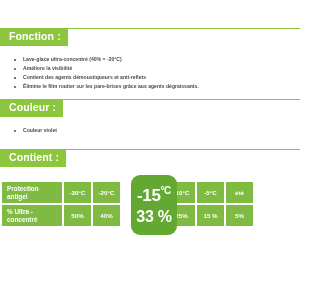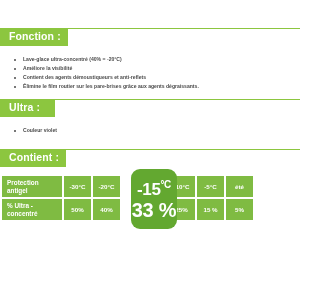--- a/index.html
+++ b/index.html
@@ -66,21 +66,21 @@
     top: 3.6px;
     width: 2.2px;
     height: 2.2px;
     border-radius: 50%;
     background: #4a4a4a;
   }
 
   
   .table-wrap {
     position: relative;
-    margin-top: 7px;
+    margin-top: 13px;
   }
   .dil-table {
     border-collapse: separate;
     border-spacing: 2px;
     table-layout: fixed;
   }
   .dil-table td {
     background: #7FBB42;
     color: #ffffff;
     text-align: center;
@@ -127,21 +127,21 @@
     line-height: 19px;
     letter-spacing: -0.4px;
     margin-bottom: 4px;
   }
   .badge-temp .deg {
     font-size: 10px;
     vertical-align: top;
     line-height: 1;
   }
   .badge-pct {
-    font-size: 20px;
+    font-size: 16px;
     font-weight: bold;
     line-height: 15px;
     letter-spacing: -0.3px;
   }
 
   .spacer-fonction { height: 8px; }
   .spacer-aspect { height: 14px; }
   .top-pad { height: 28px; }
 </style>
 </head>
@@ -172,21 +172,21 @@
         <span class="bullet-dot"></span>
         <span>Élimine le film routier sur les pare-brises grâce aux agents dégraissants.</span>
       </li>
     </ul>
   </div>
 
   <div class="spacer-fonction"></div>
 
   <div class="section">
     <div class="section-header">
-      <div class="section-tab">Ultra :</div>
+      <div class="section-tab">Couleur :</div>
     </div>
     <ul class="bullets">
       <li class="bullet-item">
         <span class="bullet-dot"></span>
         <span>Couleur violet</span>
       </li>
     </ul>
   </div>
 
   <div class="spacer-aspect"></div>

